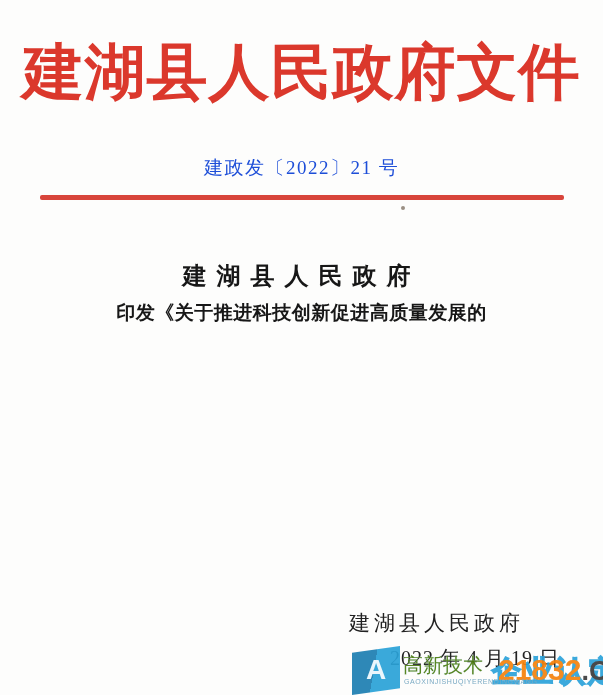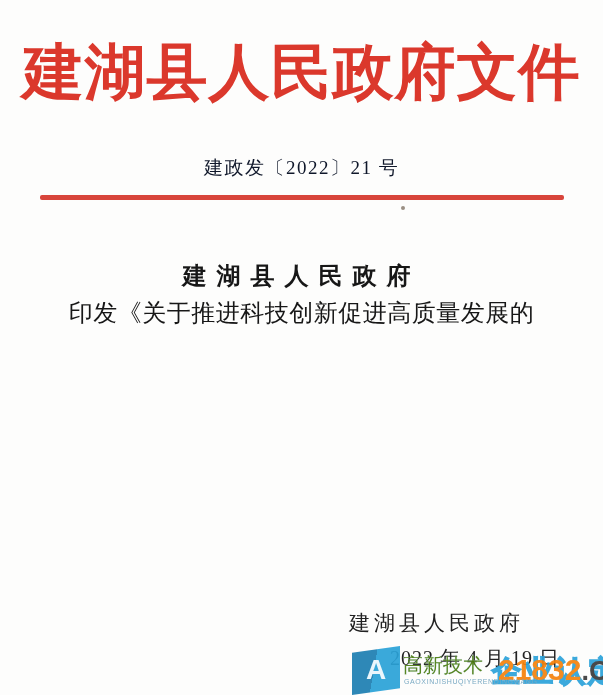--- a/index.html
+++ b/index.html
@@ -26,21 +26,21 @@
     line-height: 90px;
     font-family: "Liberation Serif", "DejaVu Serif", serif;
   }
 
   .doc-number {
     position: absolute;
     top: 155px; left: 0; right: 0;
     text-align: center;
     font-size: 19px;
     letter-spacing: 1.5px;
-    color: #0f172a;
+    color: #1d4ed8;
   }
 
   .red-divider {
     position: absolute;
     top: 195px; left: 40px;
     width: 524px; height: 5px;
     background: #d8453b;
     border-radius: 2px;
   }
   .scan-speck {
@@ -50,21 +50,21 @@
     border-radius: 50%;
     background: #9a8f84;
   }
 
   
   .doc-title { position: absolute; top: 260px; left: 0; right: 0; text-align: center; color: #171717; }
   .doc-title .t1 {
     font-size: 24px; font-weight: 700; letter-spacing: 10px; line-height: 32px;
   }
   .doc-title .t2, .doc-title .t3 {
-    font-size: 24px; font-weight: 400; letter-spacing: 0.5px; line-height: 42px;
+    font-size: 19px; font-weight: 700; letter-spacing: 0.5px; line-height: 42px;
   }
 
   
   .body-text {
     position: absolute;
     top: 419px; left: 47px;
     width: 516px;
     color: #2f2f2f;
     font-size: 19.5px;
     letter-spacing: -0.5px;

